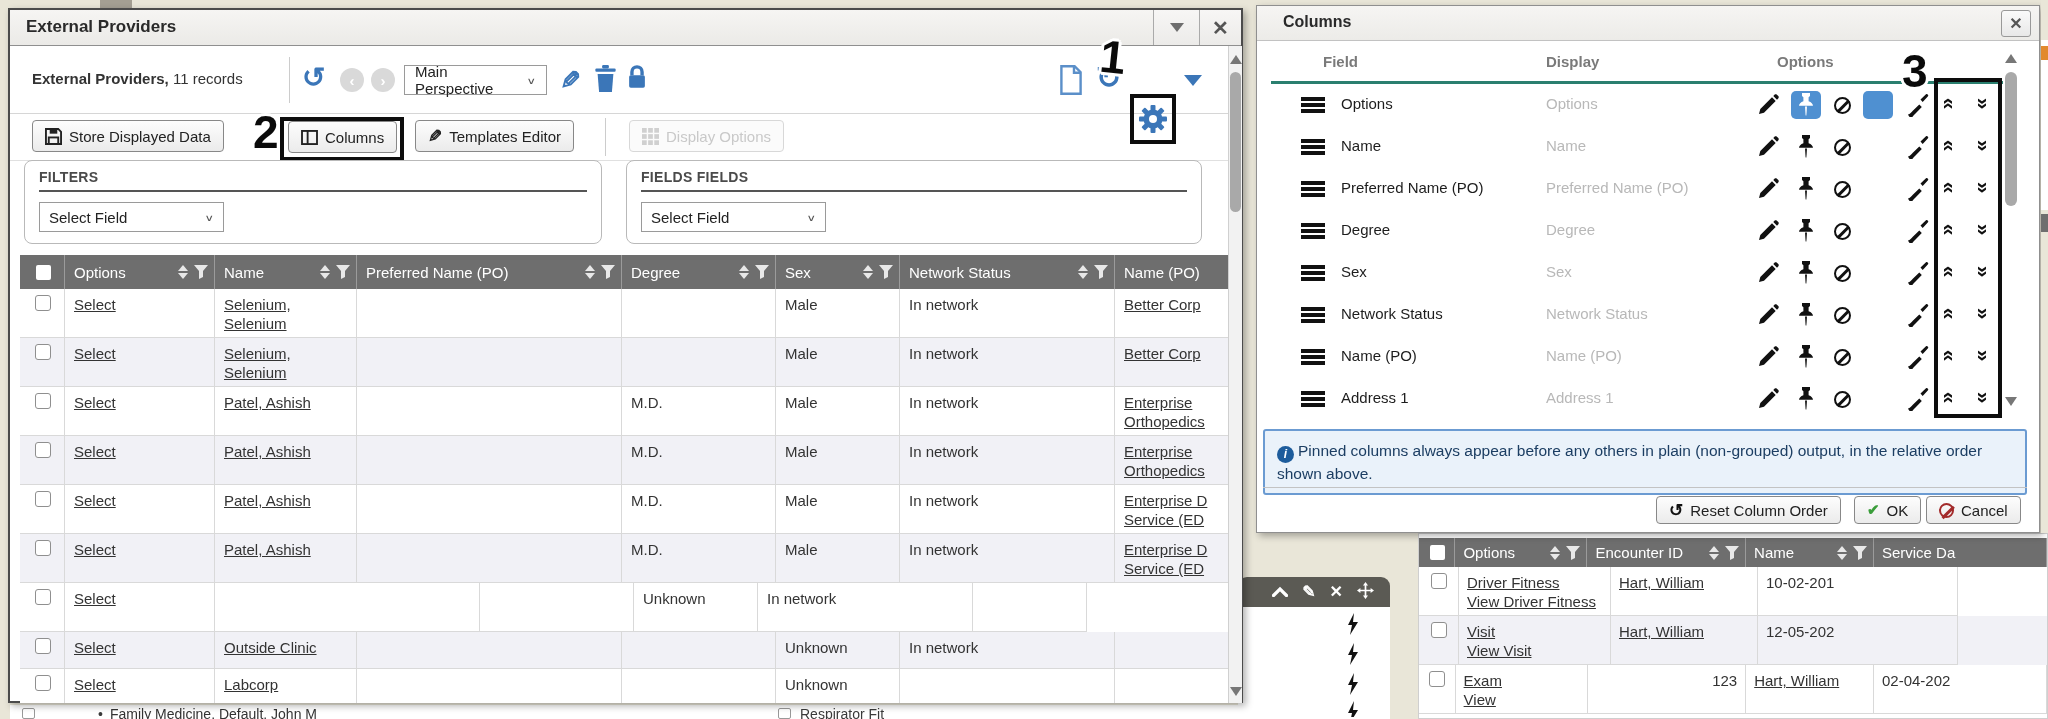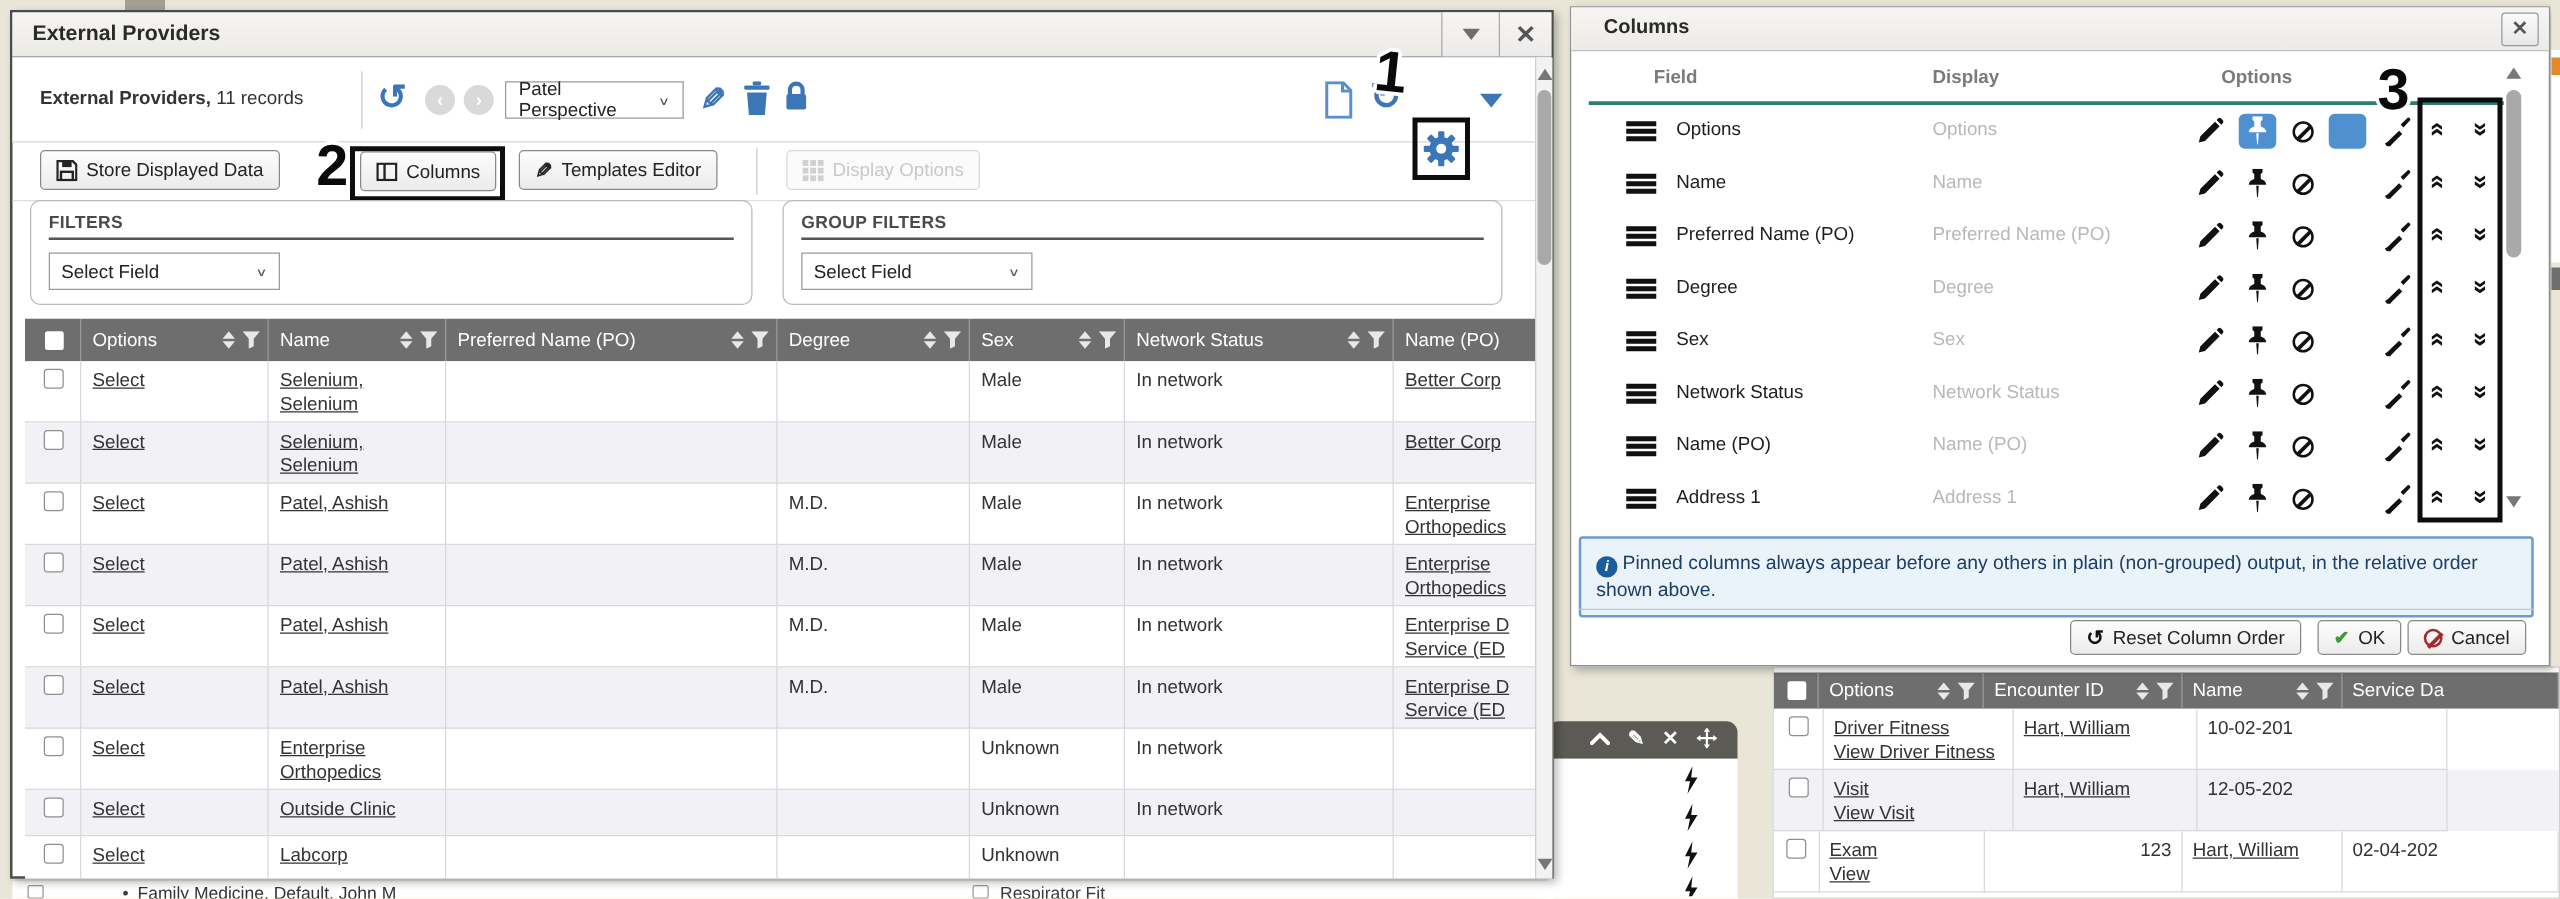--- a/index.html
+++ b/index.html
@@ -241,21 +241,21 @@
       </div>
       <div class="abs vsep" style="left:279px;top:11px;height:46px;"></div>
       <span class="abs blue glyph-ic" style="left:292px;top:18px;font-size:28px;">↺</span>
       <span class="abs circ-btn" style="left:330px;top:22px;">
           <span>‹</span>
         </span>
       <span class="abs circ-btn" style="left:361px;top:22px;">
           <span>›</span>
         </span>
       <div class="abs" id="persp-select">
-        <span>Patel Perspective</span>
+        <span>Main Perspective</span>
         <span class="sel-chev">∨</span>
       </div>
       <span class="abs blue glyph-ic" style="left:550px;top:22px;font-size:25px;transform:scaleX(-1);">✎</span>
       <svg class="abs" style="left:584px;top:19px;" width="23" height="27" viewBox="0 0 20 24">
         <g fill="#3b76b8">
             <rect x="7" y="0" width="6" height="3" rx="1"></rect>
             <rect x="1" y="3" width="18" height="3" rx="1"></rect>
             <path d="M3 8h14l-1.3 16H4.3z"></path>
           </g>
       </svg>
@@ -324,21 +324,21 @@
     </div>
 
     <div class="abs fbox" style="left:14px;width:578px;">
       <div class="fbox-title">FILTERS</div>
       <div class="fsel">
         <span>Select Field</span>
         <span class="sel-chev">∨</span>
       </div>
     </div>
     <div class="abs fbox" style="left:616px;width:576px;">
-      <div class="fbox-title">GROUP FILTERS</div>
+      <div class="fbox-title">FIELDS FIELDS</div>
       <div class="fsel">
         <span>Select Field</span>
         <span class="sel-chev">∨</span>
       </div>
     </div>
 
     <div class="abs" id="mt-header">
         <div class="mth" style="width: 45px;">
           <span class="hd-cb"></span>
         </div>
@@ -491,21 +491,20 @@
           <div class="mtc" style="width: 124px; min-height: 49px;">Male</div>
           <div class="mtc" style="width: 215px; min-height: 49px;">In network</div>
           <div class="mtc" style="width: 114px; min-height: 49px;">
             <div class="lnk">Enterprise D</div>
             <div class="lnk">Service (ED</div>
           </div>
         </div>
         <div class="mtr">
           <div class="mtc" style="width: 45px; min-height: 49px; text-align: center;"><span class="cb"></span></div>
           <div class="mtc" style="width: 150px; min-height: 49px;"><span class="lnk">Select</span></div>
-          <div class="mtc" style="width: 142px; min-height: 49px;"><span class="lnk">Enterprise Orthopedics</span></div>
           <div class="mtc" style="width: 265px; min-height: 49px;"></div>
           <div class="mtc" style="width: 154px; min-height: 49px;"></div>
           <div class="mtc" style="width: 124px; min-height: 49px;">Unknown</div>
           <div class="mtc" style="width: 215px; min-height: 49px;">In network</div>
           <div class="mtc" style="width: 114px; min-height: 49px;"></div>
         </div>
         <div class="mtr alt">
           <div class="mtc" style="width: 45px; min-height: 37px; text-align: center;"><span class="cb"></span></div>
           <div class="mtc" style="width: 150px; min-height: 37px;"><span class="lnk">Select</span></div>
           <div class="mtc" style="width: 142px; min-height: 37px;"><span class="lnk">Outside Clinic</span></div>

